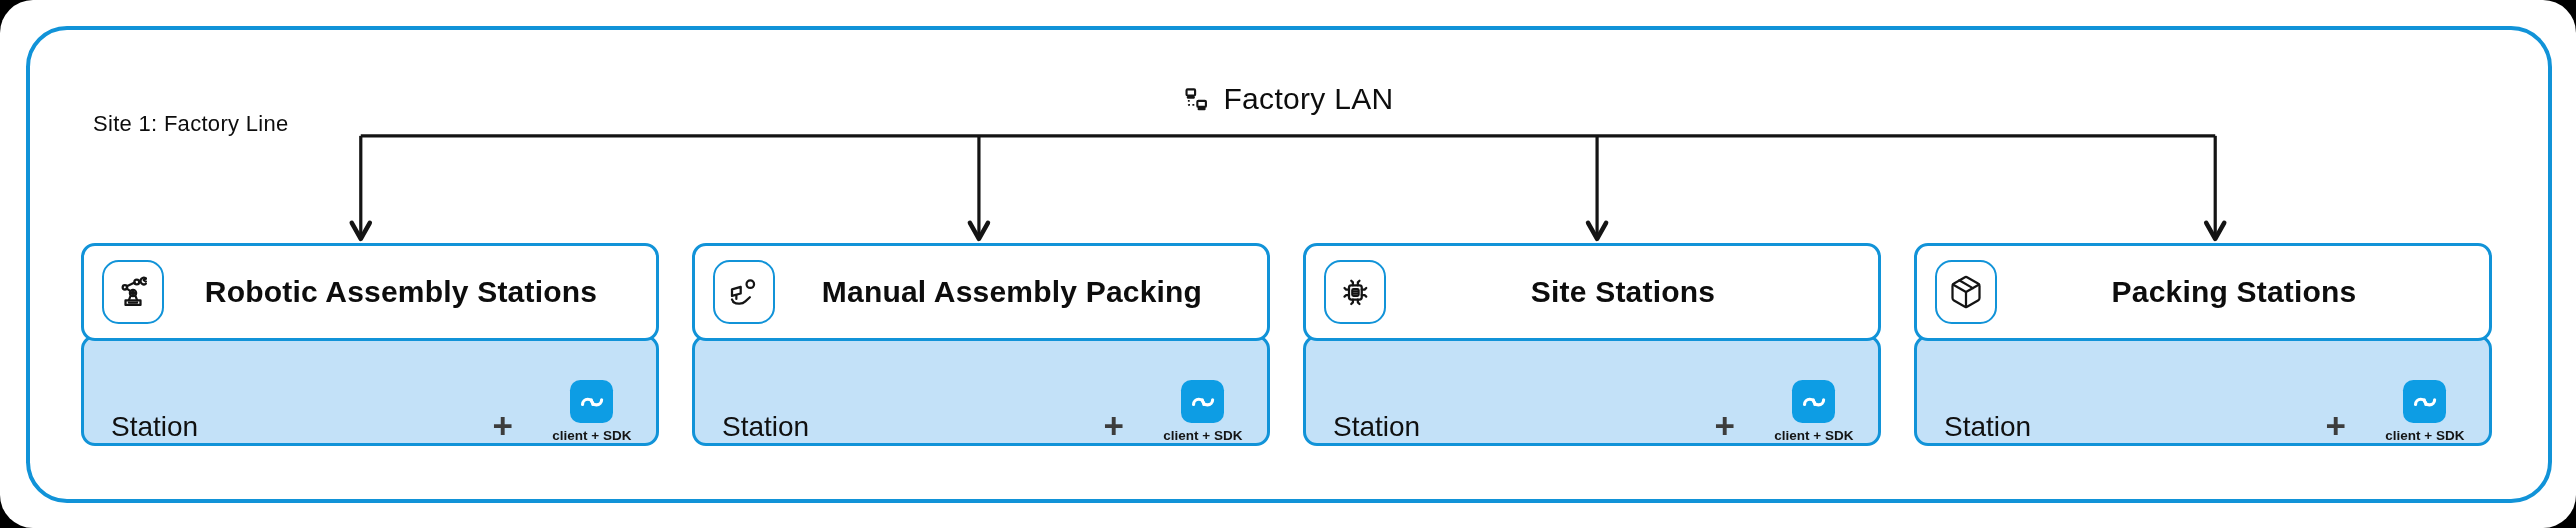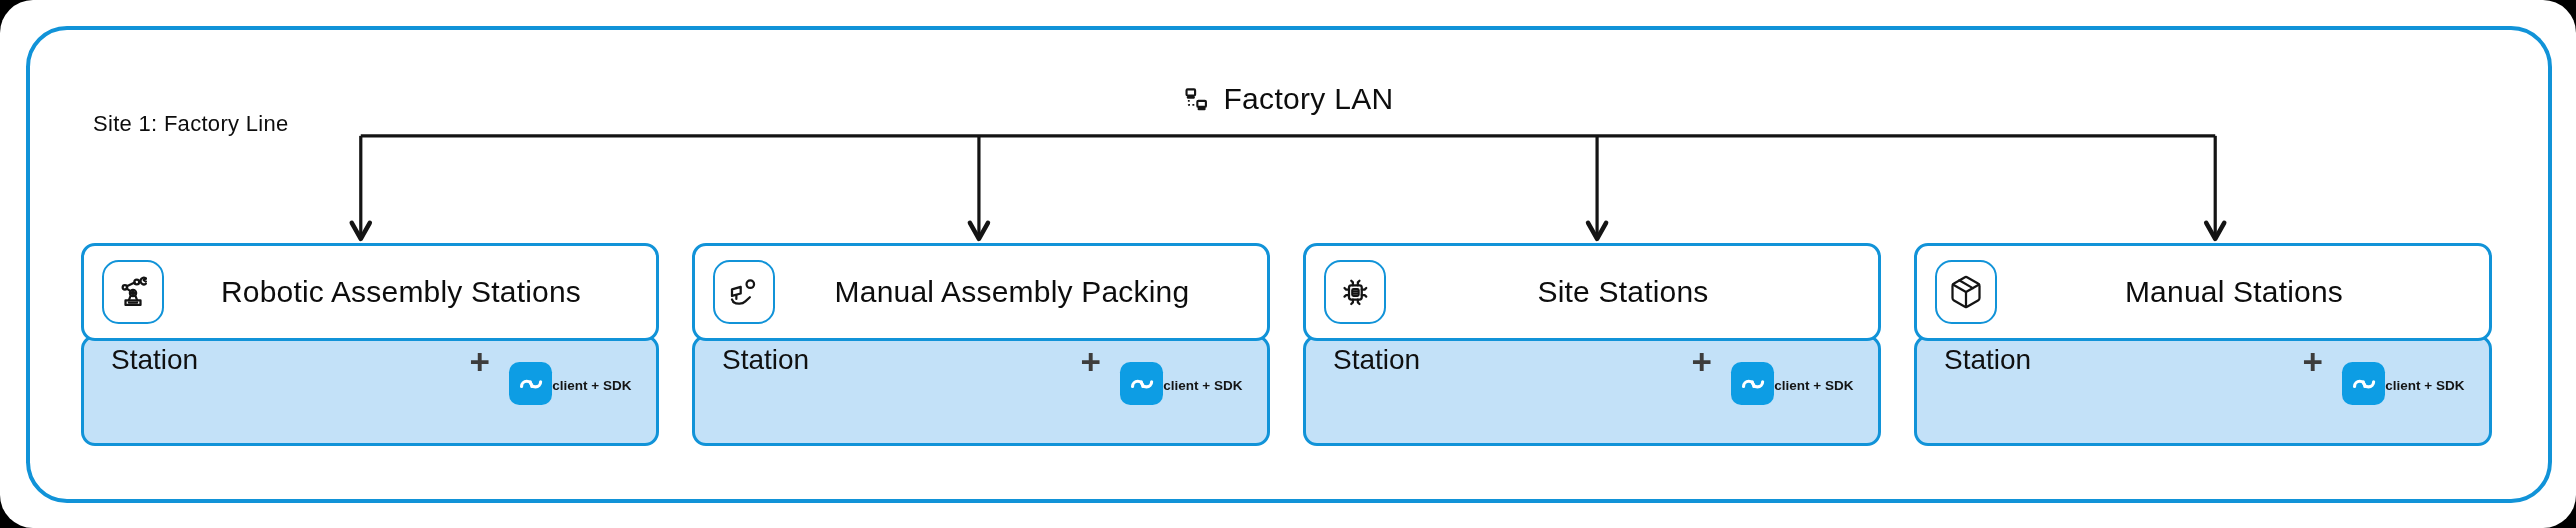--- a/index.html
+++ b/index.html
@@ -45,32 +45,33 @@
     border:3.9px solid var(--card-border);border-radius:14px;
     display:flex;align-items:center;padding:0 18px;
     position:relative;z-index:2;
   }
   .chip{
     box-sizing:border-box;width:62px;height:64px;flex:none;
     border:2.6px solid var(--card-border);border-radius:16.7px;
     display:flex;align-items:center;justify-content:center;background:#fff;
   }
   .chip svg{display:block;}
-  .card-title{flex:1;text-align:center;font-size:30px;font-weight:400;letter-spacing:0.2px;}
+  .card-title{flex:1;text-align:center;font-size:30px;font-weight:700;letter-spacing:0.2px;}
   .card-station{
     box-sizing:border-box;height:111px;margin-top:-6.4px;
     background:var(--station-fill);
     border:3.2px solid var(--card-border);border-radius:14px;
     position:relative;z-index:1;
-    display:flex;align-items:flex-start;
+    display:flex;align-items:flex-end;
     padding:6.4px 24.5px 0 27px;
+    gap:20px;
   }
   .station-label{flex:1;font-size:28px;font-weight:500;color:#101010;}
   .plus{font-size:35px;font-weight:700;color:var(--plus-gray);margin-right:19.3px;line-height:1;}
-  .badge{display:flex;flex-direction:row;align-items:center;margin-top:18px;}
+  .badge{display:flex;flex-direction:column;align-items:center;margin-top:18px;}
   .badge-logo{
     width:43px;height:43px;border-radius:10.3px;background:var(--badge-blue);
     display:flex;align-items:center;justify-content:center;
   }
   .badge-caption{margin-top:4.5px;font-size:13.5px;font-weight:700;color:#151515;white-space:nowrap;}
   .lineart{stroke:#141414;stroke-width:1.5;fill:none;stroke-linecap:round;stroke-linejoin:round;}
 </style>
 </head>
 <body>
 
@@ -235,21 +236,21 @@
             <svg width="36" height="36" viewBox="0 0 24 24">
               <g class="lineart">
                 <path d="M16.5 9.4 7.5 4.21"></path>
                 <path d="M21 16V8a2 2 0 0 0-1-1.73l-7-4a2 2 0 0 0-2 0l-7 4A2 2 0 0 0 3 8v8a2 2 0 0 0 1 1.73l7 4a2 2 0 0 0 2 0l7-4A2 2 0 0 0 21 16z"></path>
                 <polyline points="3.27 6.96 12 12.01 20.73 6.96"></polyline>
                 <line x1="12" y1="22.08" x2="12" y2="12"></line>
               </g>
             </svg>
           </span>
         </div>
-        <div class="card-title">Manual Stations</div>
+        <div class="card-title">Packing Stations</div>
       </div>
       <div class="card-station">
         <div class="station-label">Station</div>
         <div class="plus">+</div>
         <div class="badge">
           <div class="badge-logo">
             <svg width="28" height="28" viewBox="0 0 32 32">
               <g stroke="#ffffff" stroke-width="3.6" fill="none" stroke-linecap="round">
                 <path d="M5.2 18.8 a5.9 5.9 0 0 1 11.8 0"></path>
                 <path d="M15.2 13.4 a5.9 5.9 0 0 0 11.8 0"></path>

